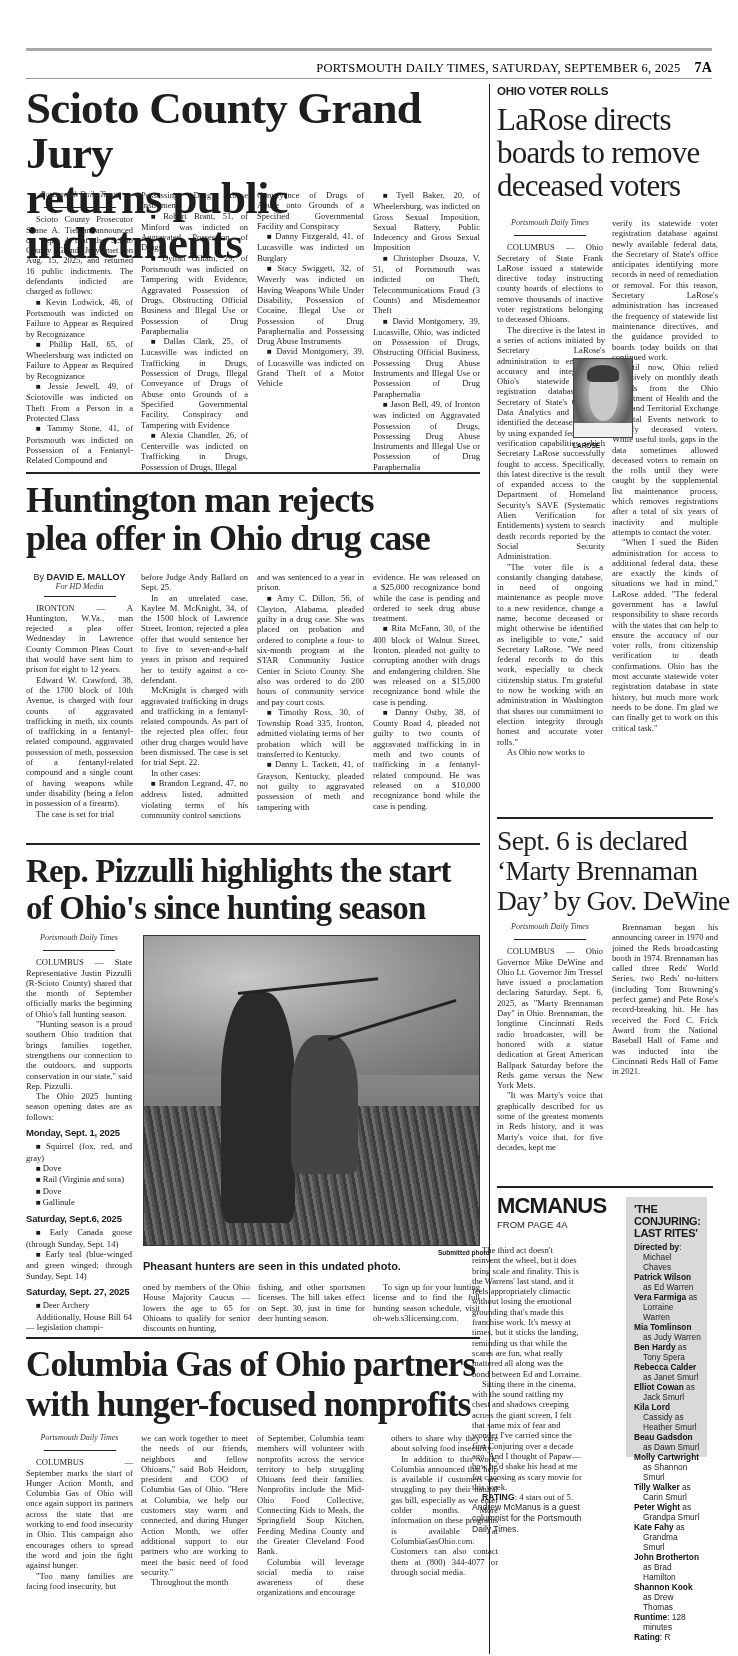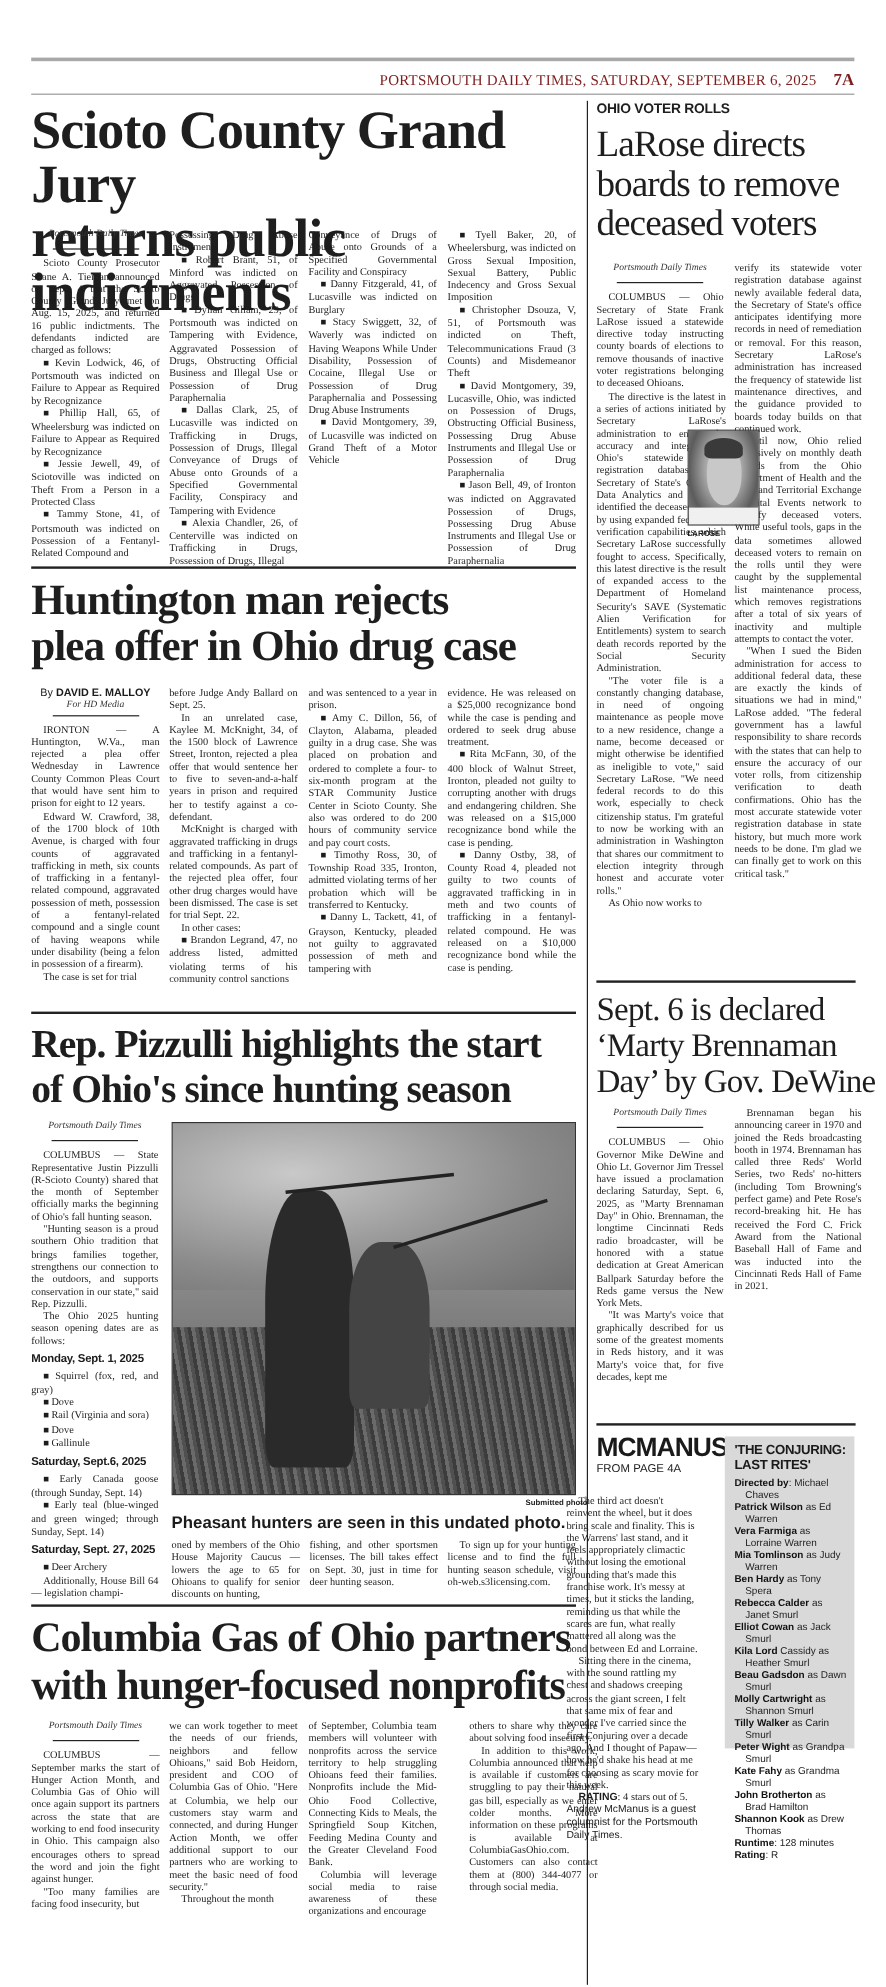--- a/index.html
+++ b/index.html
@@ -3,21 +3,21 @@
 <meta charset="utf-8">
 <style>
   * { box-sizing: border-box; margin: 0; padding: 0; }
   html, body { width: 738px; height: 1656px; background: #fff; overflow: hidden; }
   body { position: relative; font-family: "DejaVu Serif", serif; color: #1a1a1a; }
   .rule-grey { position: absolute; left: 26px; right: 26px; height: 3px; background: #a8a8a8; }
   .rule-thin { position: absolute; left: 26px; right: 26px; height: 1px; background: #999; }
   .hrule { position: absolute; height: 2px; background: #222; }
   .vrule { position: absolute; width: 1px; background: #222; }
 
-  .folio { position: absolute; top: 60px; right: 26px; font-family: "Liberation Serif", serif; font-size: 12.5px; letter-spacing: 0.2px; color: #7f1d1d; }
+  .folio { position: absolute; top: 60px; right: 26px; font-family: "Liberation Serif", serif; font-size: 12.5px; letter-spacing: 0.2px; color: #000000; }
   .folio .pg { font-weight: bold; font-size: 14px; margin-left: 14px; }
 
   .head { position: absolute; font-family: "Liberation Serif", serif; font-weight: bold; color: #1e1e1e; line-height: 1.0; letter-spacing: -0.8px; }
   .head.light { font-weight: normal; }
   .kicker { position: absolute; font-family: "Liberation Sans", sans-serif; font-weight: bold; font-size: 11.5px; letter-spacing: -0.2px; color: #1e1e1e; }
 
   .credit { font-family: "Liberation Serif", serif; font-style: italic; font-size: 8px; text-align: center; color: #333; padding-bottom: 4px; }
   .credit-rule { width: 72px; height: 1px; background: #222; margin: 3px auto 6px auto; }
   .byline { font-family: "Liberation Sans", sans-serif; font-size: 9px; text-align: center; }
   .byline b { font-weight: bold; }
@@ -29,21 +29,21 @@
   .subhead { font-family: "Liberation Sans", sans-serif; font-weight: bold; font-size: 9.5px; margin: 6px 0 3px 0; letter-spacing: -0.2px; }
 
   .photo { position: absolute; background: linear-gradient(180deg,#6b6b6b 0%,#9a9a9a 25%,#7d7d7d 55%,#4e4e4e 80%,#3a3a3a 100%); border: 1px solid #333; overflow: hidden; }
   .photo .sky { position: absolute; left: 0; right: 0; top: 0; height: 45%; background: radial-gradient(ellipse at 30% 30%, #c9c9c9 0%, #8b8b8b 60%, #6e6e6e 100%); }
   .photo .ground { position: absolute; left: 0; right: 0; bottom: 0; height: 45%; background: repeating-linear-gradient(80deg,#3c3c3c 0 3px,#6a6a6a 3px 6px,#505050 6px 9px); }
   .photo .fig1 { position: absolute; left: 23%; top: 18%; width: 22%; height: 75%; background: #2a2a2a; border-radius: 40% 40% 10% 10%; }
   .photo .fig2 { position: absolute; left: 44%; top: 32%; width: 20%; height: 45%; background: #444; border-radius: 40% 40% 10% 10%; }
   .photo .gun1 { position: absolute; left: 28%; top: 18%; width: 42%; height: 3px; background: #222; transform: rotate(-6deg); transform-origin: left center; }
   .photo .gun2 { position: absolute; left: 55%; top: 33%; width: 40%; height: 3px; background: #222; transform: rotate(-17deg); transform-origin: left center; }
   .cap-credit { position: absolute; font-family: "Liberation Sans", sans-serif; font-weight: bold; font-size: 6.5px; color: #222; }
-  .cutline { position: absolute; font-family: "Liberation Sans", sans-serif; font-weight: bold; font-size: 14px; color: #1c1c1c; }
+  .cutline { position: absolute; font-family: "Liberation Sans", sans-serif; font-weight: bold; font-size: 11px; color: #1c1c1c; }
 
   .mugshot { position: absolute; background: radial-gradient(ellipse at 50% 40%, #d8d8d8 0%, #a5a5a5 38%, #5c5c5c 70%, #8a8a8a 100%); border: 1px solid #444; overflow: hidden; }
   .mugshot .face { position: absolute; left: 25%; top: 14%; width: 50%; height: 66%; background: #c8c8c8; border-radius: 45% 45% 48% 48%; }
   .mugshot .hair { position: absolute; left: 22%; top: 8%; width: 56%; height: 22%; background: #3a3a3a; border-radius: 50% 50% 20% 20%; }
   .mugshot .suit { position: absolute; left: 0; right: 0; bottom: 0; height: 18%; background: #f0f0f0; }
   .mug-label { position: absolute; font-family: "Liberation Sans", sans-serif; font-weight: bold; font-size: 6.5px; }
 
   .mcm-title { position: absolute; font-family: "Liberation Sans", sans-serif; font-weight: bold; font-size: 22px; letter-spacing: -0.8px; color: #1a1a1a; }
   .mcm-from { position: absolute; font-family: "Liberation Sans", sans-serif; font-size: 9.5px; color: #222; }
   .col.left { text-align: left; font-size: 8.7px; }
@@ -261,21 +261,21 @@
 <div class="mcm-title" style="left:497px; top:1193px;">MCMANUS</div>
 <div class="mcm-from" style="left:497px; top:1219px;">FROM PAGE 4A</div>
 
 <div class="col left" style="left:472px; top:1245px; width:110px;">
   <p>The third act doesn't reinvent the wheel, but it does bring scale and finality. This is the Warrens' last stand, and it feels appropriately climactic without losing the emotional grounding that's made this franchise work. It's messy at times, but it sticks the landing, reminding us that while the scares are fun, what really mattered all along was the bond between Ed and Lorraine.</p>
   <p>Sitting there in the cinema, with the sound rattling my chest and shadows creeping across the giant screen, I felt that same mix of fear and wonder I've carried since the first Conjuring over a decade ago. And I thought of Papaw—how he'd shake his head at me for choosing as scary movie for this week.</p>
   <p><b style="font-family:'Liberation Sans',sans-serif;">RATING</b><span>: 4 stars out of 5.</span></p>
   <p class="tagline">Andrew McManus is a guest columnist for the Portsmouth Daily Times.</p>
 </div>
 
-<div class="sidebar-box" style="left:604px; top:1197px; width:108px; height:260px;">
+<div class="sidebar-box" style="left:626px; top:1197px; width:81px; height:260px;">
   <div class="sb-title">
     <div>'THE CONJURING:</div>
     <div>LAST RITES'</div>
   </div>
   <div class="cred"><b>Directed by</b><span>: Michael Chaves</span></div>
   <div class="cred"><b>Patrick Wilson</b><span> as Ed Warren</span></div>
   <div class="cred"><b>Vera Farmiga</b><span> as Lorraine Warren</span></div>
   <div class="cred"><b>Mia Tomlinson</b><span> as Judy Warren</span></div>
   <div class="cred"><b>Ben Hardy</b><span> as Tony Spera</span></div>
   <div class="cred"><b>Rebecca Calder</b><span> as Janet Smurl</span></div>

